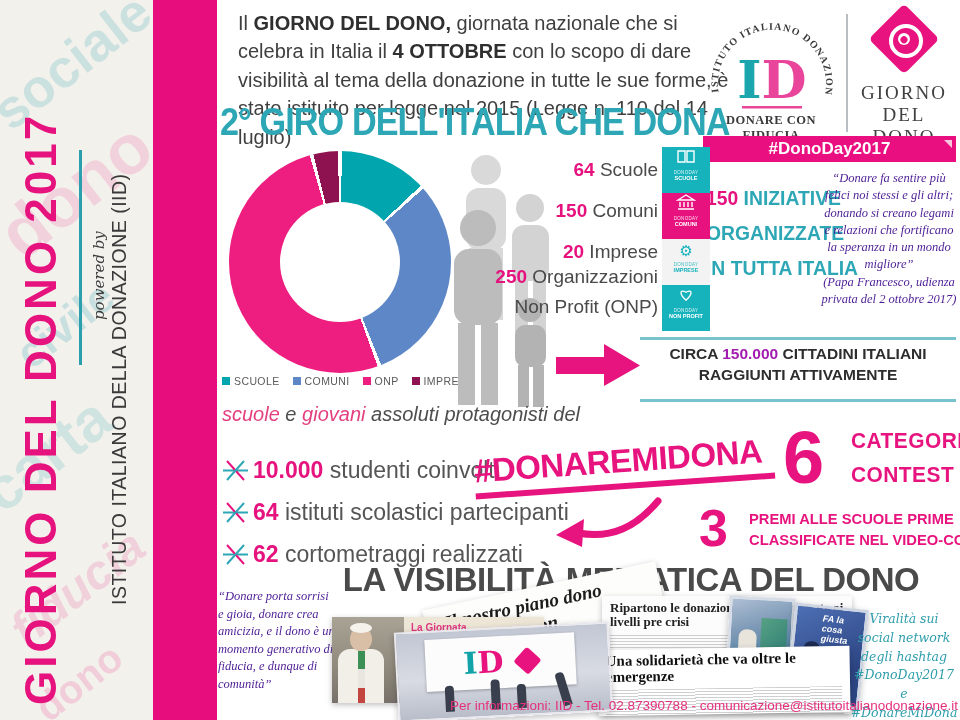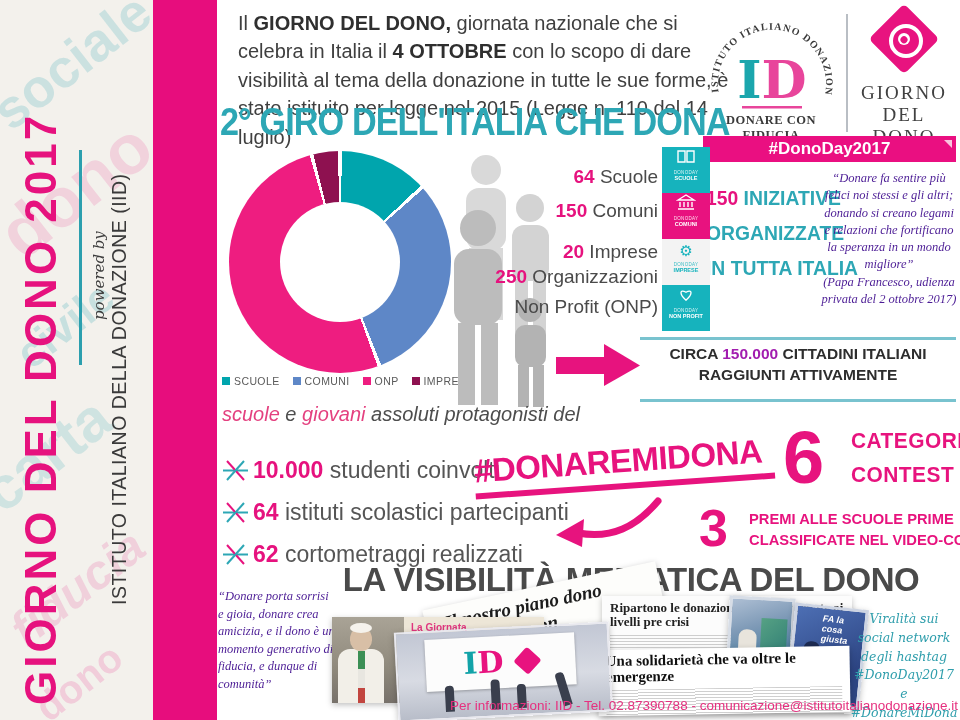--- a/index.html
+++ b/index.html
@@ -229,21 +229,21 @@
     <g fill="#b3b3b3">
       <circle cx="82" cy="162" r="12"></circle>
         <rect x="67" y="177" width="31" height="42" rx="10"></rect>
         <rect x="70" y="217" width="11" height="42"></rect>
         <rect x="85" y="217" width="11" height="42"></rect>
     </g>
   </svg>
 </div>
 
 <div id="stats" class="abs">
-  <div class="row" style="top:18px;"><span class="num">64</span><span> Scuole</span></div>
+  <div class="row" style="top:11px;"><span class="num">64</span><span> Scuole</span></div>
   <div class="row" style="top:52px;margin-left:48px;"><span class="num">150</span><span> Comuni</span></div>
   <div class="row" style="top:93px;"><span class="num">20</span><span> Imprese</span></div>
   <div class="row" style="top:118px;"><span class="num">250</span><span> Organizzazioni</span></div>
   <div class="row" style="top:148px;"><span>Non Profit (ONP)</span></div>
 </div>
 
 <div id="badges" class="abs">
   <div class="badge teal">
     <div class="ic"><svg width="20" height="15" viewBox="0 0 20 15">
           <path d="M2,2 H9 V13 H2 Z M11,2 H18 V13 H11 Z" fill="none" stroke="#fff" stroke-width="1.4"></path>

